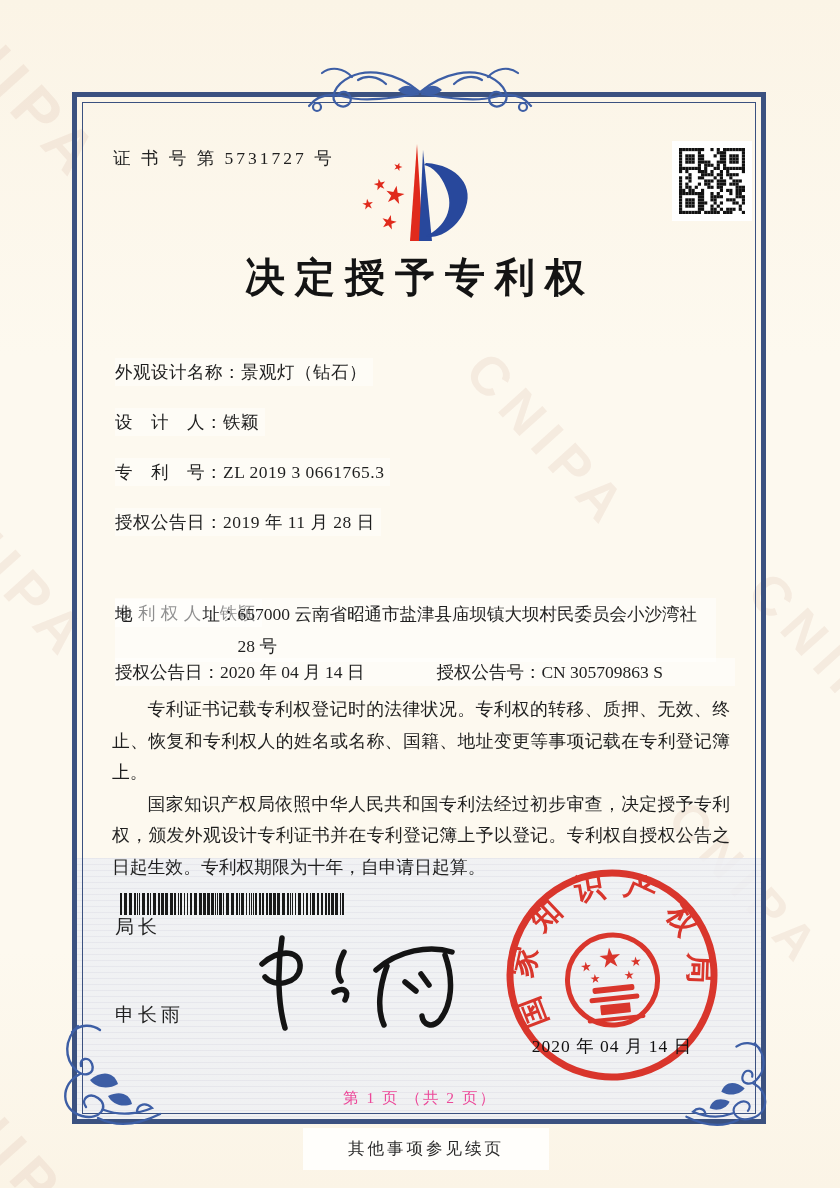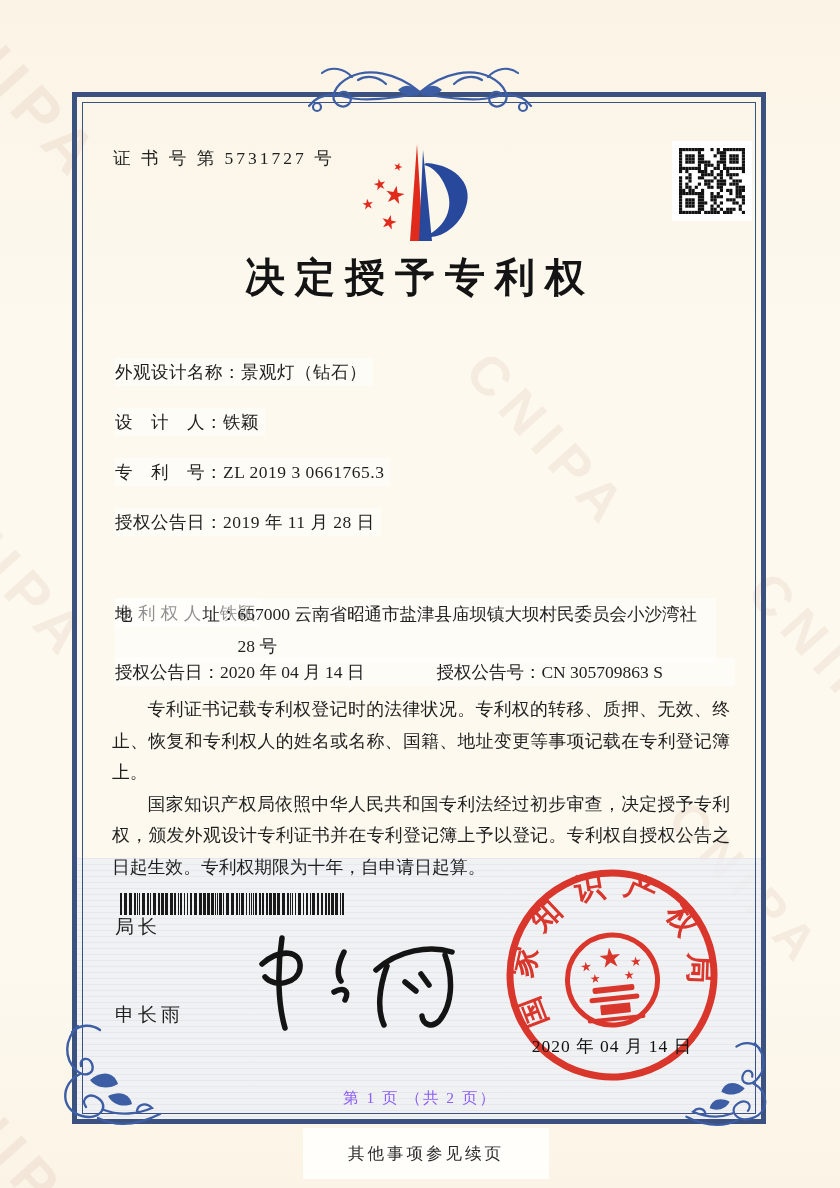--- a/index.html
+++ b/index.html
@@ -47,22 +47,22 @@
              background:rgba(255,255,255,0.5);padding:2px 0;}
   .grant-row .right{margin-left:72px;}
   .paras{left:112px;top:694px;width:618px;font-size:17.8px;line-height:31.5px;}
   .paras p{margin:0;text-indent:2em;text-align:justify;}
   .director{left:115px;font-size:19px;letter-spacing:4px;}
   .sig{left:248px;top:922px;}
   .seal{left:505px;top:868px;transform:rotate(-6deg);opacity:.93;}
   .seal-date{left:505px;top:1034px;width:214px;text-align:center;font-size:17.5px;
              letter-spacing:1px;color:#111;z-index:5;}
   .page-footer{left:0;top:1088px;width:840px;text-align:center;font-size:15.5px;
-               letter-spacing:2px;color:#8b5cf6;}
-  .cont-box{left:303px;top:1128px;width:246px;height:51px;background:#fffefb;
+               letter-spacing:2px;color:#ec4899;}
+  .cont-box{left:303px;top:1128px;width:246px;height:42px;background:#fffefb;
             display:flex;align-items:center;justify-content:center;}
   .cont-box span{font-size:16.5px;letter-spacing:3px;color:#2a2a2a;}
   .qr-wrap{left:672px;top:141px;width:80px;height:80px;background:#ffffff;
            display:flex;align-items:center;justify-content:center;}
   svg{display:block;}
 </style>
 </head>
 <body>
 
 <span class="wm" style="left:-42px;top:-30px;font-size:62px;">CNIPA</span>

